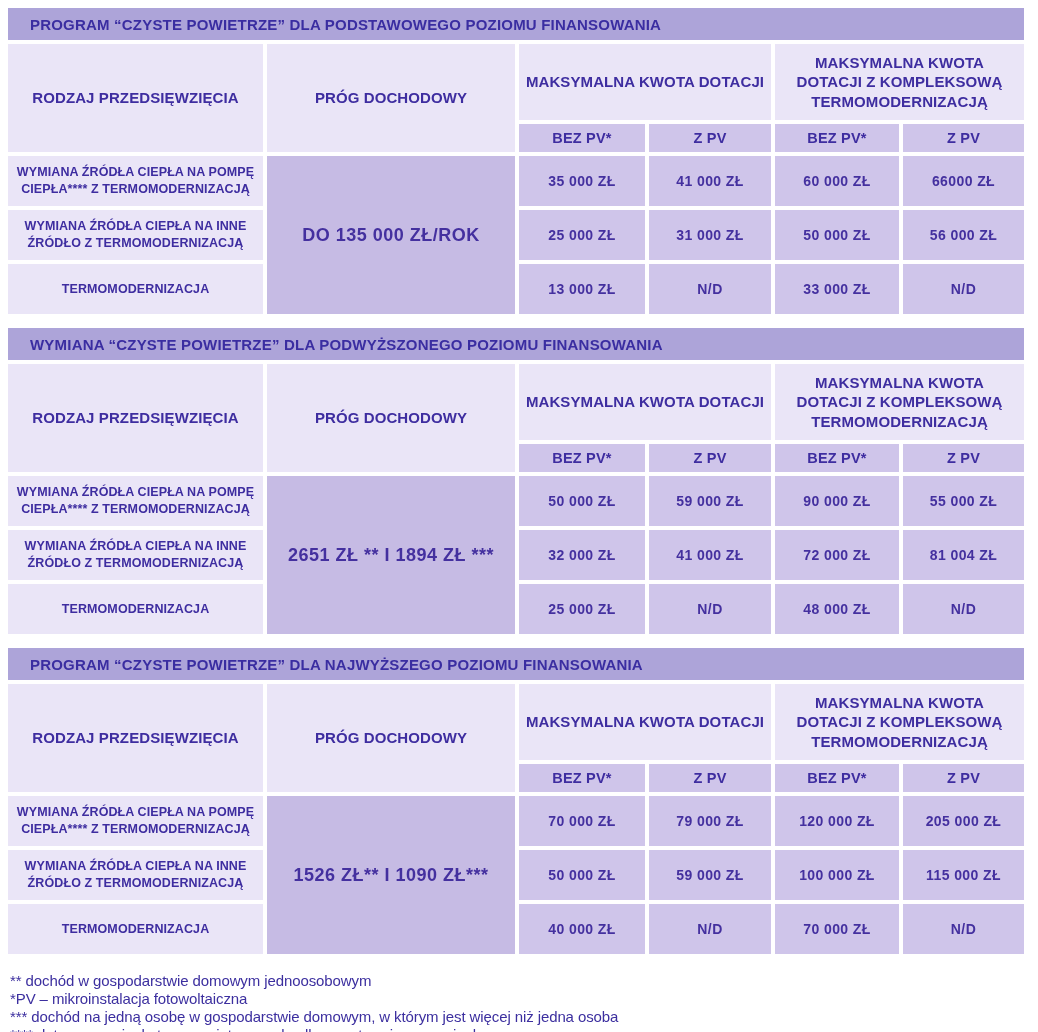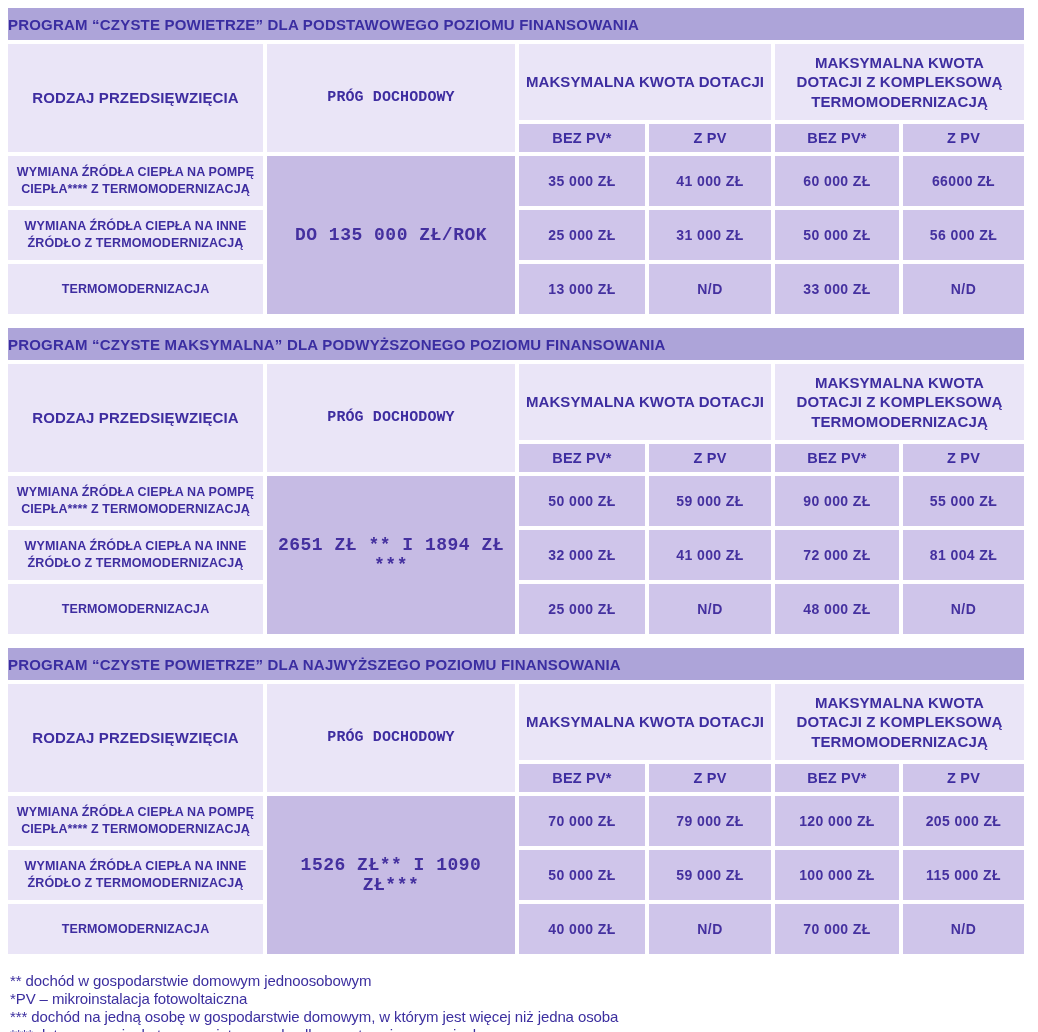--- a/index.html
+++ b/index.html
@@ -7,21 +7,21 @@
     width:1038px;height:1032px;overflow:hidden;
     font-family:"Liberation Sans",sans-serif;
     -webkit-font-smoothing:antialiased;
   }
   .page{padding:8px 14px 0 8px;width:1016px;}
 
   .program-table{width:1016px;margin:0 0 14px 0;}
   .title-bar{
     width:1016px;height:32px;background:#ada4d9;
     display:flex;align-items:center;
-    padding-left:0;box-sizing:border-box;
+    padding-left:22px;box-sizing:border-box;
     margin-bottom:4px;
   }
   .title-bar span{
     color:#3a2da1;font-weight:700;font-size:15px;letter-spacing:.2px;
   }
   .tbl-grid{
     display:grid;
     grid-template-columns:255px 248px 126px 122px 124px 121px;
     grid-template-rows:76px 28px 50px 50px 50px;
     gap:4px;
@@ -36,21 +36,21 @@
   .c-med{background:#cfc5ea;}
   .c-merged{background:#c6bbe4;}
 
   .hdr{font-size:15px;line-height:1.3;letter-spacing:.1px;}
   .subhdr{font-size:14.5px;letter-spacing:.2px;}
   .rowlabel{font-size:12.5px;line-height:1.35;letter-spacing:.1px;}
   .val{font-size:14px;letter-spacing:.4px;color:#44309f;}
   .progval{font-size:18px;letter-spacing:.5px;color:#44309f;}
 
   
-  .gc1{grid-column:1;} .gc2{grid-column:2;font-family:Liberation Mono, monospace;} .gc3{grid-column:3;}
+  .gc1{grid-column:1;} .gc2{grid-column:2;} .gc3{grid-column:3;}
   .gc4{grid-column:4;} .gc5{grid-column:5;} .gc6{grid-column:6;}
   .gc3-5{grid-column:3/5;} .gc5-7{grid-column:5/7;}
   .gr1{grid-row:1;} .gr2{grid-row:2;} .gr3{grid-row:3;}
   .gr4{grid-row:4;} .gr5{grid-row:5;}
   .gr1-3{grid-row:1/3;} .gr3-6{grid-row:3/6;}
 
   .footnotes{padding:4px 0 0 2px;}
   .footnotes div{
     color:#3c2f9f;font-size:15px;line-height:18px;letter-spacing:-.1px;
   }
@@ -91,21 +91,21 @@
 
       <div class="cell c-med val gc3 gr5">13 000 ZŁ</div>
       <div class="cell c-med val gc4 gr5">N/D</div>
       <div class="cell c-med val gc5 gr5">33 000 ZŁ</div>
       <div class="cell c-med val gc6 gr5">N/D</div>
     </div>
   </section>
 
   <section class="program-table">
     <div class="title-bar">
-      <span>PROGRAM “CZYSTE MAKSYMALNA” DLA PODWYŻSZONEGO POZIOMU FINANSOWANIA</span>
+      <span>WYMIANA “CZYSTE POWIETRZE” DLA PODWYŻSZONEGO POZIOMU FINANSOWANIA</span>
     </div>
     <div class="tbl-grid">
       <div class="cell c-light hdr gc1 gr1-3">RODZAJ PRZEDSIĘWZIĘCIA</div>
       <div class="cell c-light hdr gc2 gr1-3">PRÓG DOCHODOWY</div>
       <div class="cell c-light hdr gc3-5 gr1">MAKSYMALNA KWOTA DOTACJI</div>
       <div class="cell c-light hdr gc5-7 gr1">MAKSYMALNA KWOTA DOTACJI Z KOMPLEKSOWĄ TERMOMODERNIZACJĄ</div>
       <div class="cell c-med subhdr gc3 gr2">BEZ PV*</div>
       <div class="cell c-med subhdr gc4 gr2">Z PV</div>
       <div class="cell c-med subhdr gc5 gr2">BEZ PV*</div>
       <div class="cell c-med subhdr gc6 gr2">Z PV</div>

